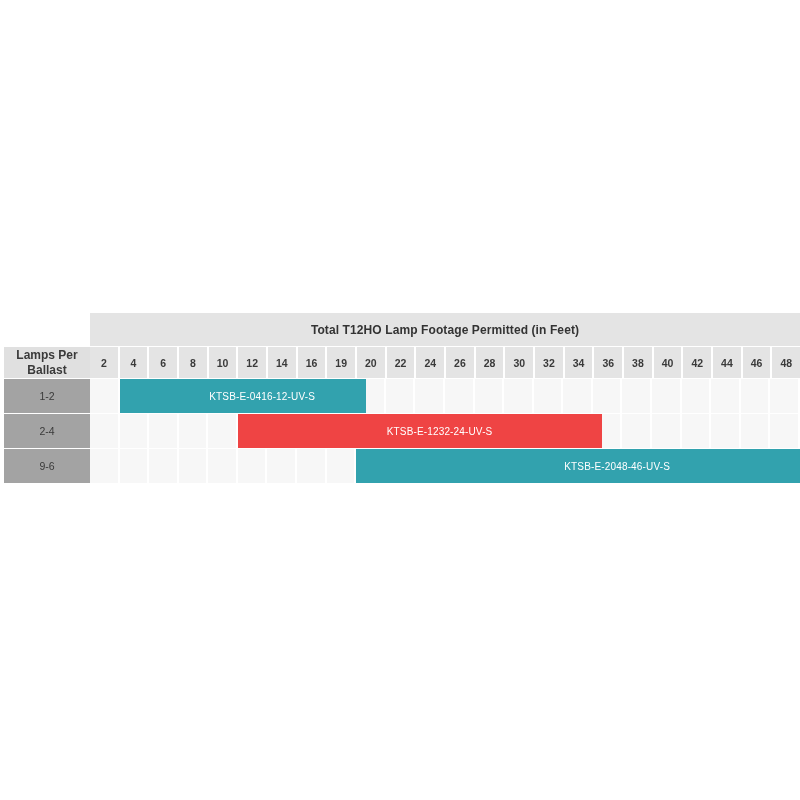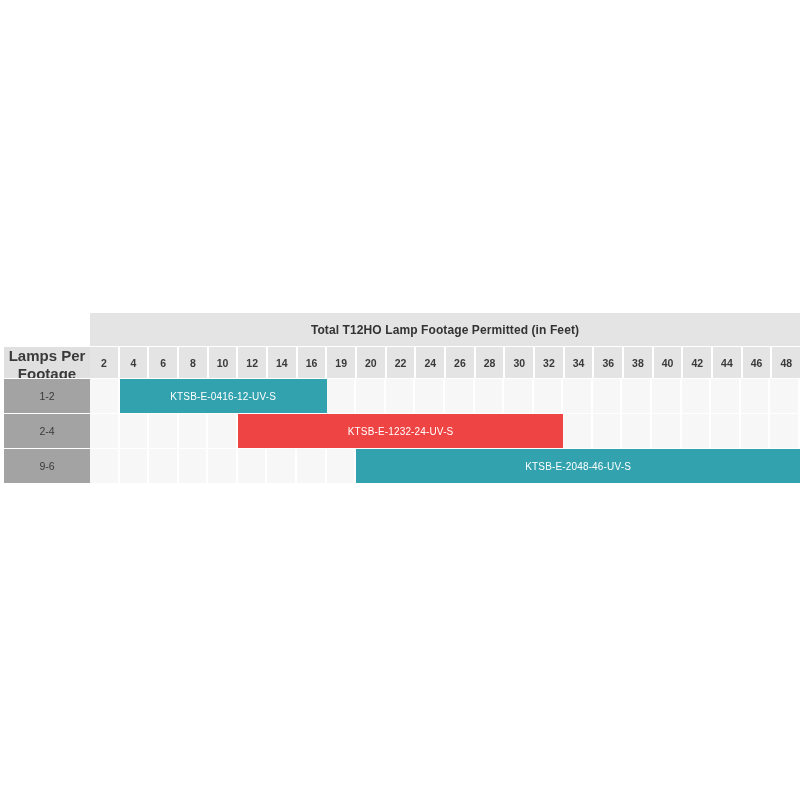--- a/index.html
+++ b/index.html
@@ -41,23 +41,24 @@
     flex-direction: column;
   }
   .corner-blank {
     height: 33px;
     background: #ffffff;
   }
   .label-head {
     height: 32px;
     background: #e0e0e0;
     display: flex;
+    align-items: center;
     justify-content: center;
     text-align: center;
-    font-size: 15px;
+    font-size: 12px;
     font-weight: bold;
     color: #3a3a3a;
     line-height: 1.22;
     border-top: 1px solid #ffffff;
     box-sizing: border-box;
   }
   .label-head .lh-inner { padding: 0 4px; }
   .row-label {
     flex: 1 1 0;
     background: #a3a3a3;
@@ -138,34 +139,35 @@
     background: #32a2ae;
     display: flex;
     align-items: center;
     justify-content: center;
     color: #ffffff;
     font-size: 10px;
     letter-spacing: 0.15px;
     white-space: nowrap;
     overflow: hidden;
     z-index: 2;
+    padding-left: 39px;
   }
 </style>
 </head>
 <body>
 
 <div id="chart-wrap">
   <div class="chart-table">
 
     <div class="label-col">
       <div class="corner-blank"></div>
       <div class="label-head">
         <div class="lh-inner">
           <span>Lamps Per</span><br>
-          <span>Footage</span>
+          <span>Ballast</span>
         </div>
       </div>
       <div class="row-label">1-2</div>
       <div class="row-label">2-4</div>
       <div class="row-label">9-6</div>
     </div>
 
     <div class="grid-col">
 
       <div class="title-row">Total T12HO Lamp Footage Permitted (in Feet)</div>

